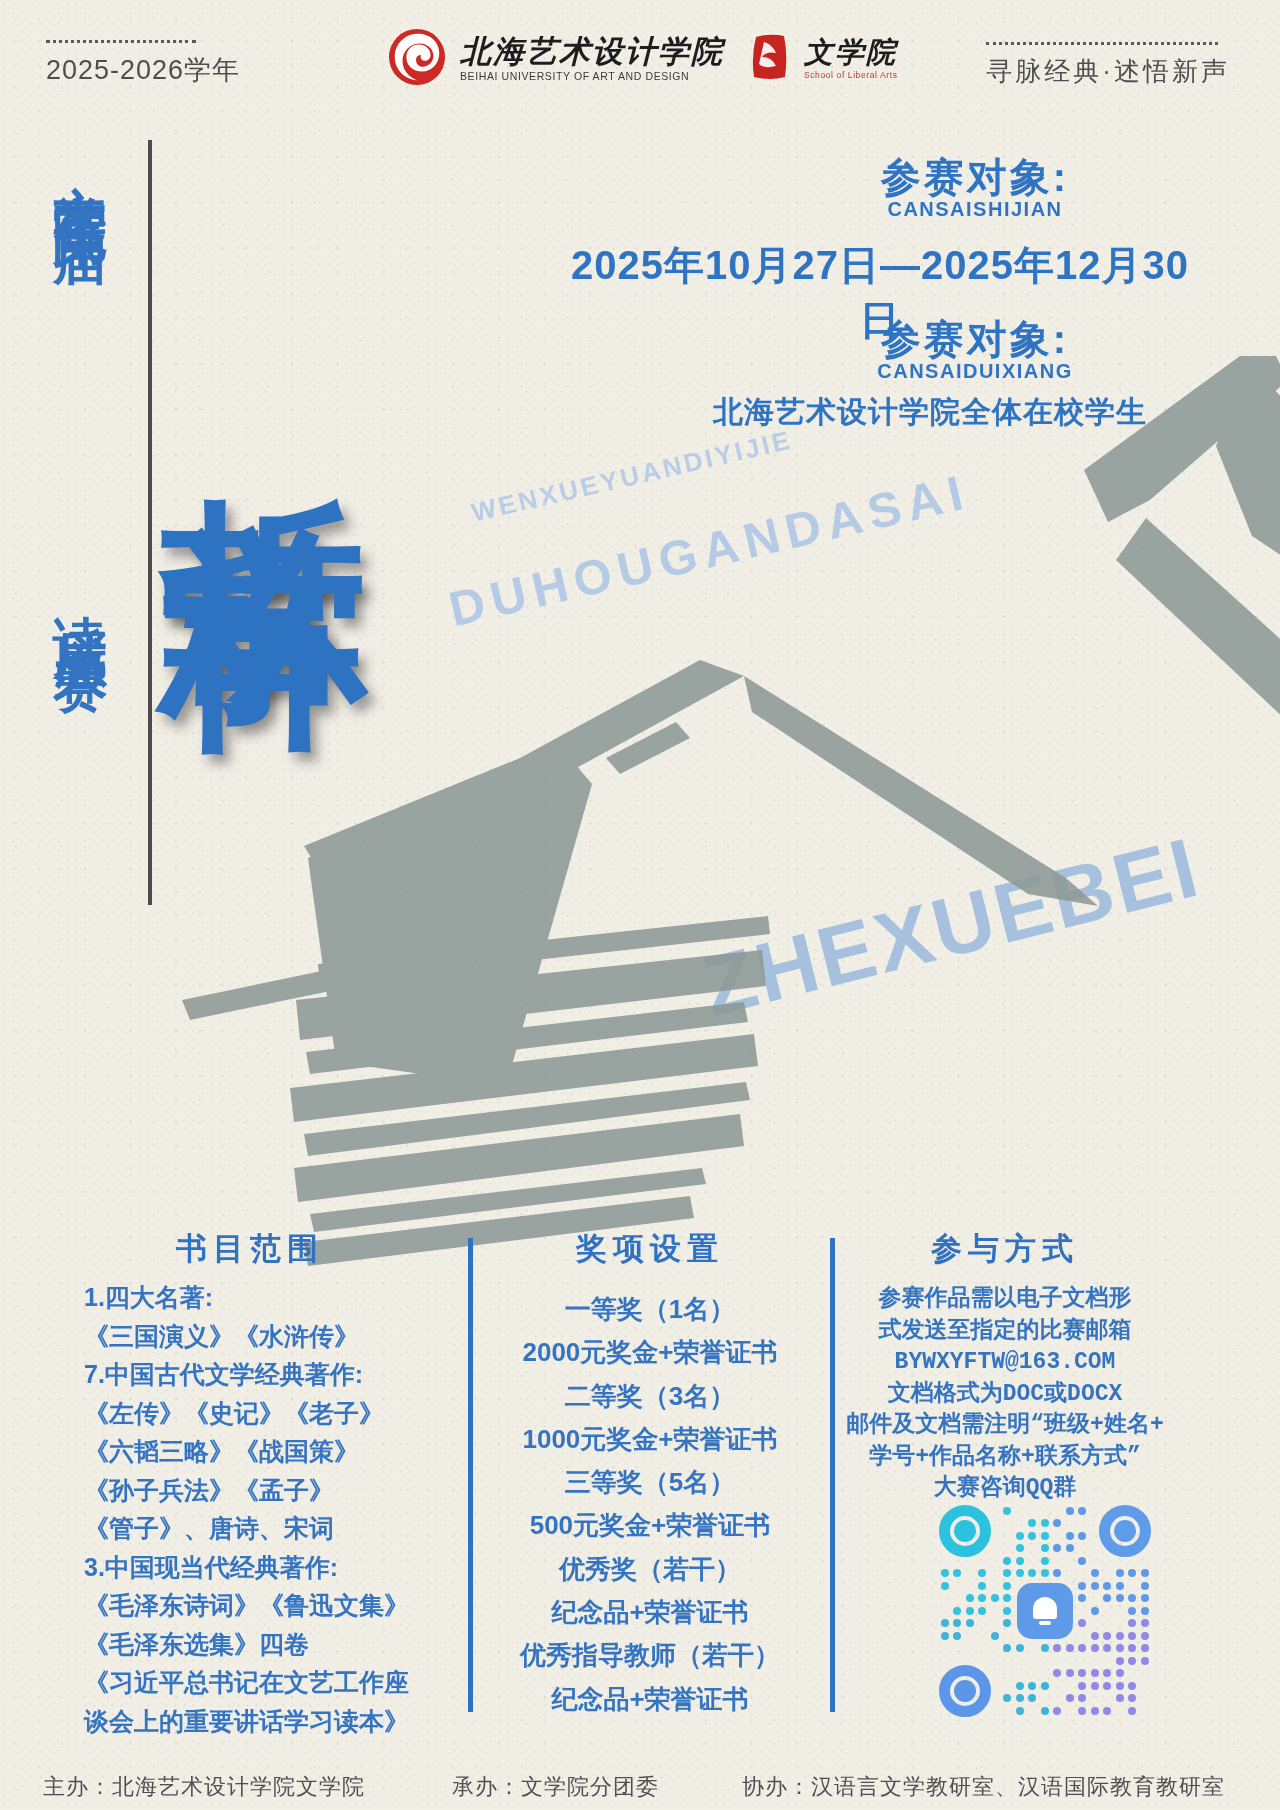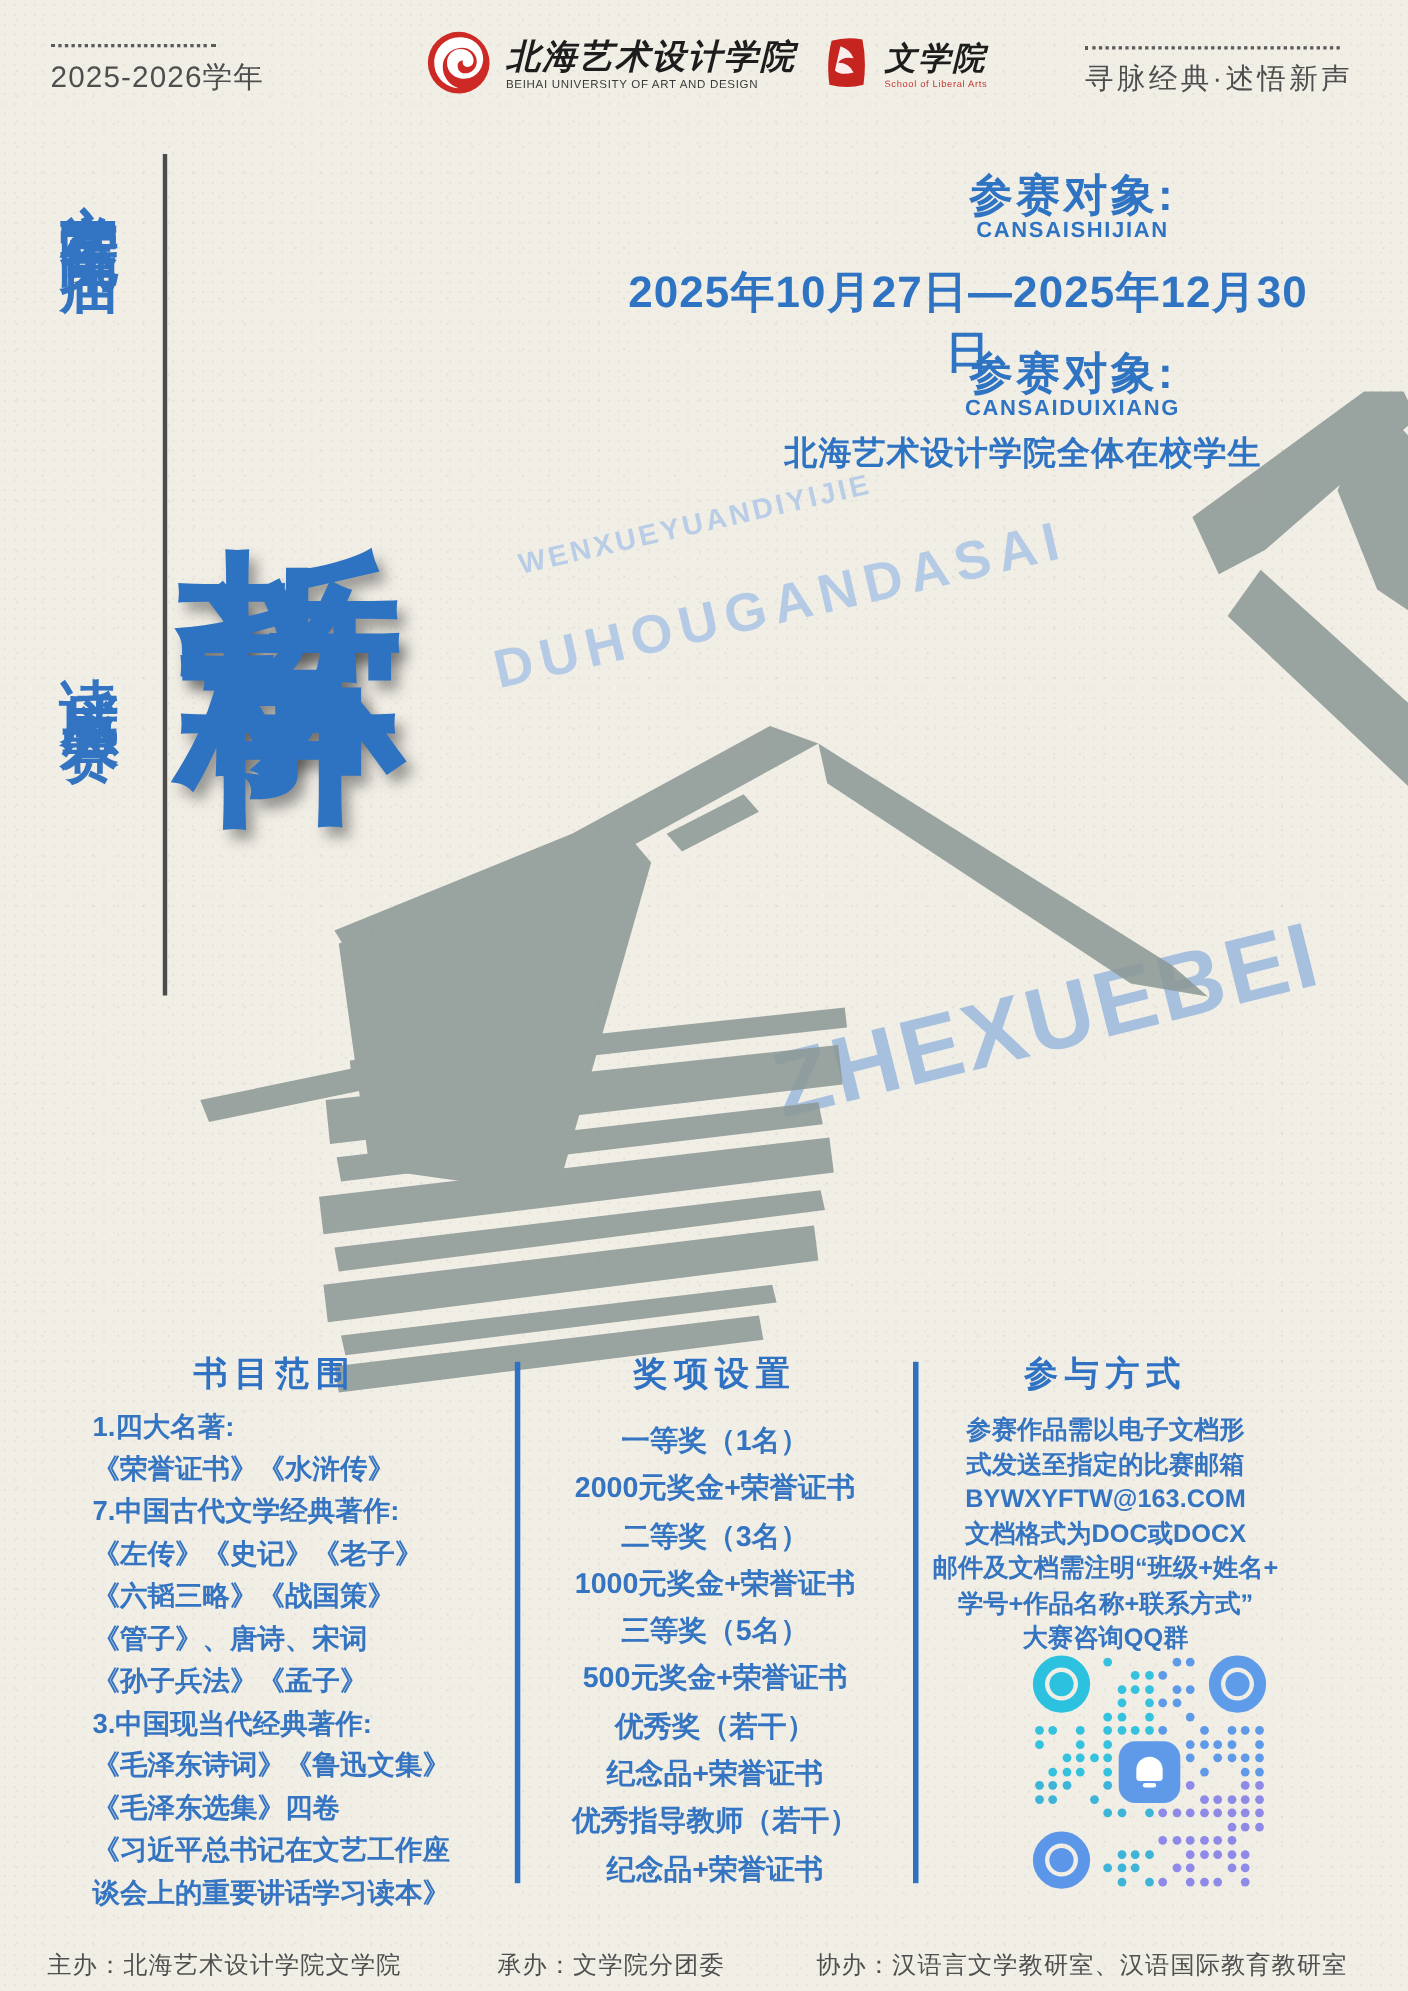--- a/index.html
+++ b/index.html
@@ -33,21 +33,21 @@
   .info-sub{font-size:20px;font-weight:700;letter-spacing:1.5px;}
   .info-value{font-size:40px;font-weight:700;letter-spacing:1px;}
   .info-value.small{font-size:30px;}
   
   .wm{color:#b9cde6;font-weight:800;transform-origin:left center;white-space:nowrap;}
   
   .col-header{color:#2f72c3;font-weight:900;font-size:31px;letter-spacing:6px;text-align:center;}
   .col .line{color:#3474c1;font-weight:700;white-space:nowrap;}
   .col1 .line{font-size:25px;line-height:38.5px;text-align:left;padding-left:24px;}
   .col2 .line{font-size:26px;line-height:43.3px;text-align:center;}
-  .col3 .line{font-size:23px;line-height:31.5px;text-align:center;}
+  .col3 .line{font-size:23px;line-height:31.5px;text-align:center;font-family:Liberation Mono, monospace;}
   .v-div{width:5px;background:#2f72c3;}
   
   .qr{width:212px;height:212px;}
   .qr-dot{position:absolute;width:8px;height:8px;border-radius:50%;}
   .qr-finder{position:absolute;width:52px;height:52px;border-radius:50%;box-sizing:border-box;
     display:flex;align-items:center;justify-content:center;}
   .qr-finder .pupil{width:22px;height:22px;border-radius:50%;}
   .qr-center{position:absolute;left:78px;top:78px;width:56px;height:56px;border-radius:15px;
     background:#5e9ae8;display:flex;align-items:center;justify-content:center;flex-direction:column;}
   .bell{width:24px;height:22px;background:#fff;border-radius:12px 12px 3px 3px;}
@@ -129,26 +129,26 @@
   <div class="abs info info-sub" style="left:875px;top:198px;width:200px;">CANSAISHIJIAN</div>
   <div class="abs info info-value" style="left:560px;top:238px;width:640px;">2025年10月27日—2025年12月30日</div>
   <div class="abs info info-label" style="left:870px;top:312px;width:210px;">参赛对象:</div>
   <div class="abs info info-sub" style="left:870px;top:360px;width:210px;">CANSAIDUIXIANG</div>
   <div class="abs info info-value small" style="left:600px;top:392px;width:660px;">北海艺术设计学院全体在校学生</div>
 
   <div class="abs col col1" style="left:60px;top:1228px;width:380px;">
     <div class="col-header">书目范围</div>
     <div style="margin-top:8px;">
         <div class="line">1.四大名著:</div>
-        <div class="line">《荣誉证书》《水浒传》</div>
+        <div class="line">《三国演义》《水浒传》</div>
         <div class="line">7.中国古代文学经典著作:</div>
         <div class="line">《左传》《史记》《老子》</div>
         <div class="line">《六韬三略》《战国策》</div>
+        <div class="line">《孙子兵法》《孟子》</div>
         <div class="line">《管子》、唐诗、宋词</div>
-        <div class="line">《孙子兵法》《孟子》</div>
         <div class="line">3.中国现当代经典著作:</div>
         <div class="line">《毛泽东诗词》《鲁迅文集》</div>
         <div class="line">《毛泽东选集》四卷</div>
         <div class="line">《习近平总书记在文艺工作座</div>
         <div class="line">谈会上的重要讲话学习读本》</div>
       </div>
   </div>
 
   <div class="abs v-div" style="left:468px;top:1238px;height:474px;"></div>
 

